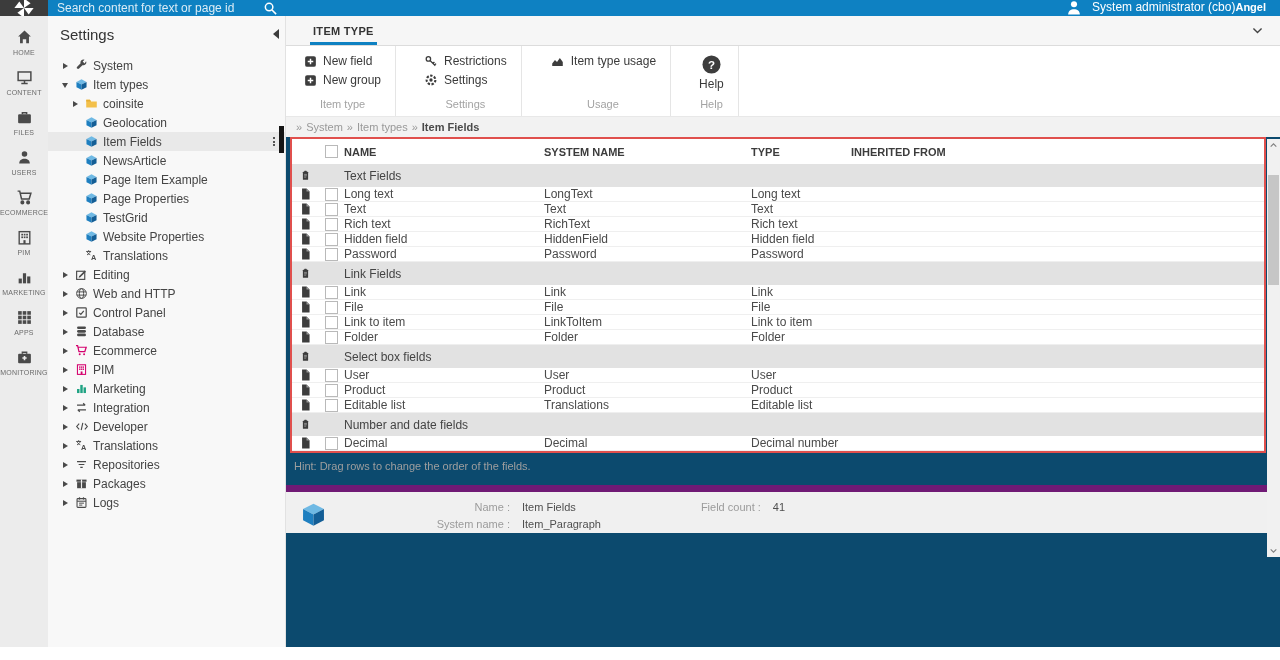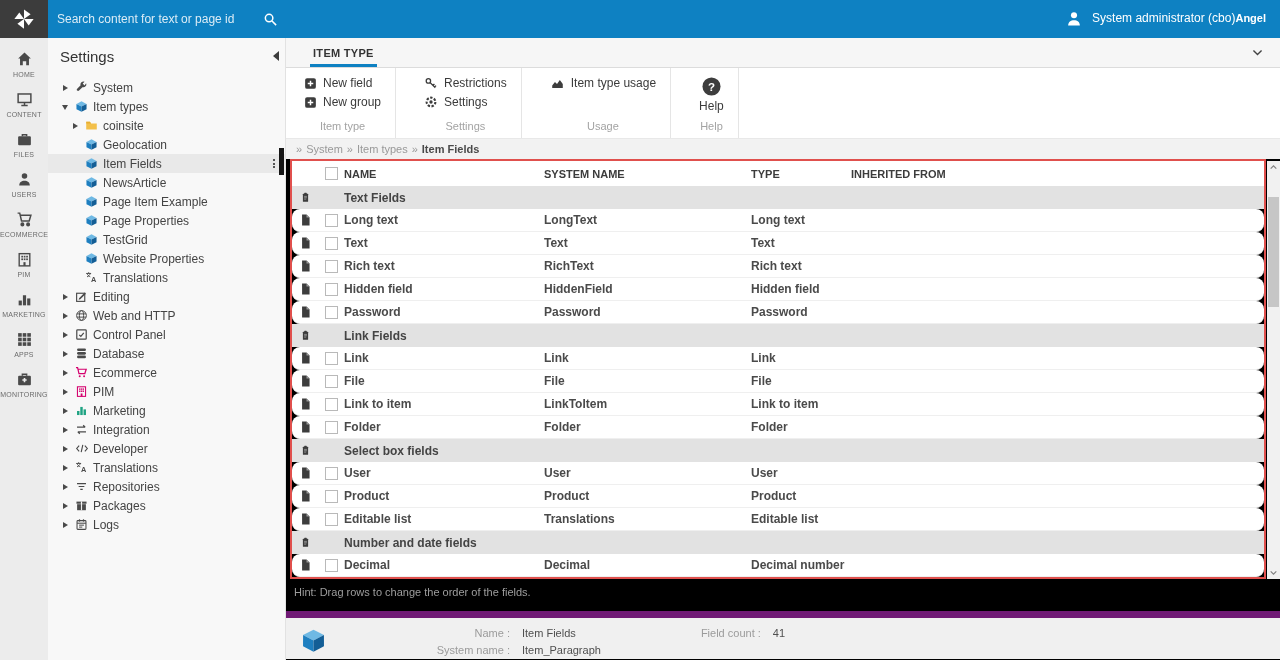--- a/index.html
+++ b/index.html
@@ -1,19 +1,19 @@
 <!DOCTYPE html>
 <html><head>
 <meta charset="utf-8">
 <style>
   * { margin:0; padding:0; box-sizing:border-box; }
   html,body { width:1280px; height:660px; overflow:hidden; font-family:"Liberation Sans", sans-serif; background:#fff; }
 
   
-  .topbar { height:38px; display:flex; align-items:stretch; background:#0e81c2; }
+  .topbar { height:16px; display:flex; align-items:stretch; background:#0e81c2; }
   .logo { width:48px; background:#3c3c3c; display:flex; align-items:center; justify-content:center; flex:0 0 48px; }
   .search { width:238px; flex:0 0 238px; display:flex; align-items:center; position:relative; }
   .search input { flex:1; background:transparent; border:none; outline:none; color:#fff; font-size:12px; padding-left:9px; font-family:"Liberation Sans",sans-serif; }
   .search input::placeholder { color:rgba(255,255,255,.85); }
   .search .icn { margin-right:8px; }
   .userbox { margin-left:auto; margin-right:14px; display:flex; align-items:center; gap:9px; color:#fff; }
   .userbox .utxt { display:flex; flex-direction:row; justify-content:center; line-height:1.15; }
   .u1 { font-size:12px; }
   .u2 { font-size:11px; font-weight:bold; }
 
@@ -51,25 +51,25 @@
   .rgroup { display:flex; flex-direction:column; border-right:1px solid #e5e5e5; padding:7px 12px 3px 8px; }
   .rbtns { flex:1; display:flex; flex-direction:column; gap:3px; }
   .rbtn { display:flex; align-items:center; gap:6px; font-size:12px; color:#3a3a3a; cursor:pointer; white-space:nowrap; padding:1px 2px; }
   .rgroup.big .rbtns { align-items:center; gap:2px; }
   .rbtn.big { flex-direction:column; gap:2px; }
   .glabel { font-size:11px; color:#a3a3a3; text-align:center; padding:2px 0 3px; }
 
   .breadcrumb { height:21px; background:#f2f2f2; border-top:1px solid #e8e8e8; display:flex; align-items:center; gap:4px; padding-left:10px; font-size:11px; color:#999; }
   .breadcrumb .cur { color:#4a4a4a; font-weight:bold; }
 
-  .content { flex:1; position:relative; background:#000000; }
+  .content { flex:1; position:relative; background:#0c4a6e; }
   .tablewrap { margin:0 0 0 4px; width:976px; border:2px solid #e0504d; }
-  .trowg { display:grid; grid-template-columns:26px 26px 200px 207px 100px auto; align-items:center;font-weight:bold; }
+  .trowg { display:grid; grid-template-columns:26px 26px 200px 207px 100px auto; align-items:center; }
   .thead { height:25px; background:#fff; font-size:11px; font-weight:bold; color:#3c3c3c; }
-  .drow { height:23px; font-size:12px; color:#4a4a4a; background:#fff; border-bottom:1px solid #efefef; cursor:move;border-radius:8px; }
+  .drow { height:15px; font-size:12px; color:#4a4a4a; background:#fff; border-bottom:1px solid #efefef; cursor:move; }
   .grow { height:23px; font-size:12px; color:#444; background:#e2e2e2; }
   .cicon { display:flex; justify-content:center; align-items:center; }
   .cb { width:13px; height:13px; border:1px solid #b9b9b9; background:#fff; margin:0 auto; cursor:pointer; }
 
   .hint { font-size:11px; color:#9e9e9e; padding:7px 0 6px 8px; }
   .spacer8 { height:7px; }
   .footerband { height:48px; background:#f0f0f0; border-top:7px solid #701a75; display:flex; align-items:flex-start; padding-top:9px; }
   .fcube { margin-left:14px; }
   .finfo { margin-left:93px; display:grid; grid-template-columns:90px auto; column-gap:12px; row-gap:5px; font-size:11px; }
   .flabel { color:#9b9b9b; text-align:right; }

